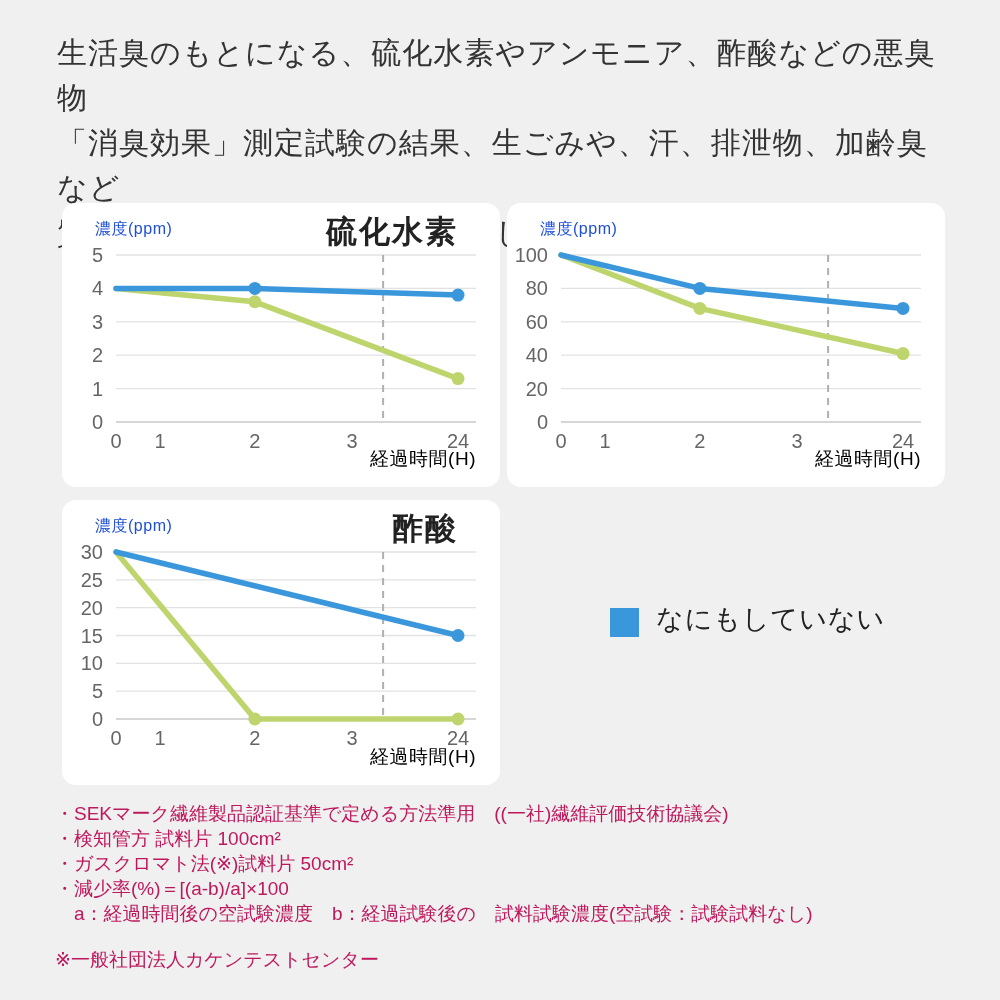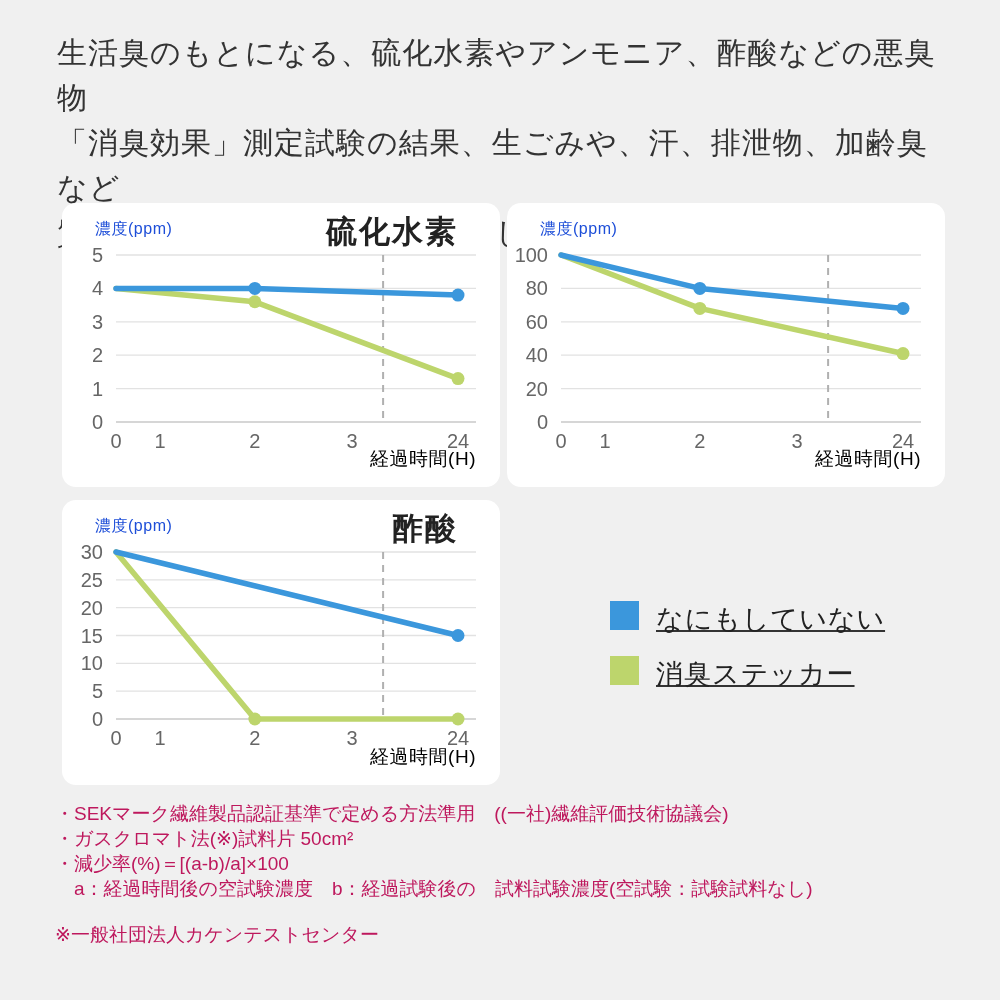--- a/index.html
+++ b/index.html
@@ -22,21 +22,21 @@
   #card-2{left:62px;top:500px;height:285px;}
   .chart-title{
     position:absolute;left:54px;top:8px;width:342px;text-align:right;
     font-size:31px;font-weight:bold;color:#222;letter-spacing:2px;
   }
   .ylabel{position:absolute;left:33px;top:16px;font-size:16px;color:#1d4ed8;letter-spacing:0.5px;}
   .xlabel{position:absolute;right:24px;bottom:15px;font-size:19px;color:#000000;letter-spacing:0.5px;}
   svg.plot{position:absolute;left:0;top:0;display:block;}
   svg text.tick{font-size:20px;fill:#666;font-family:"Liberation Sans","DejaVu Sans",sans-serif;}
   .legend{position:absolute;left:610px;top:601px;}
-  .legend-item{display:flex;align-items:flex-start;margin-bottom:19px;text-decoration:underline;}
+  .legend-item{display:flex;align-items:flex-end;margin-bottom:19px;}
   .swatch{width:29px;height:29px;margin-right:17px;flex:0 0 auto;}
   .legend-label{font-size:27px;color:#222;letter-spacing:1px;}
   .footnotes{position:absolute;left:55px;top:801px;font-size:19px;line-height:25px;color:#be185d;}
   .footnote-line{white-space:pre-wrap;}
   .footnote-source{margin-top:21px;white-space:pre-wrap;}
 </style>
 </head>
 <body>
 
 <div class="heading">
@@ -139,25 +139,22 @@
   <div class="ylabel">濃度(ppm)</div>
   <div class="chart-title">酢酸</div>
   <div class="xlabel">経過時間(H)</div>
 </div>
 
 <div class="legend">
   <div class="legend-item">
     <span class="swatch" style="background: rgb(59, 151, 220);"></span>
     <span class="legend-label">なにもしていない</span>
   </div>
-  <div class="legend-item">
-    <span class="swatch" style="background: rgb(189, 213, 108);"></span>
-    <span class="legend-label">消臭ステッカー</span>
-  </div>
 </div>
 
 <div class="footnotes">
   <div class="footnote-line">・SEKマーク繊維製品認証基準で定める方法準用　((一社)繊維評価技術協議会)</div>
+  <div class="footnote-line">・検知管方 試料片 100cm²</div>
   <div class="footnote-line">・ガスクロマト法(※)試料片 50cm²</div>
   <div class="footnote-line">・減少率(%)＝[(a-b)/a]×100</div>
   <div class="footnote-line">　a：経過時間後の空試験濃度　b：経過試験後の　試料試験濃度(空試験：試験試料なし)</div>
   <div class="footnote-source">※一般社団法人カケンテストセンター</div>
 </div>
 
 </body></html>

